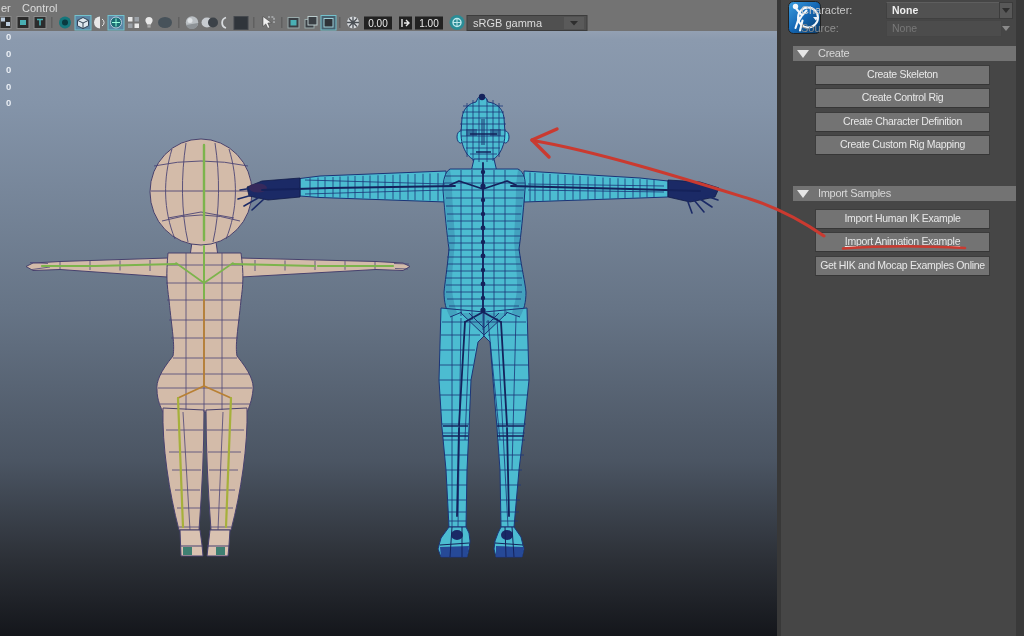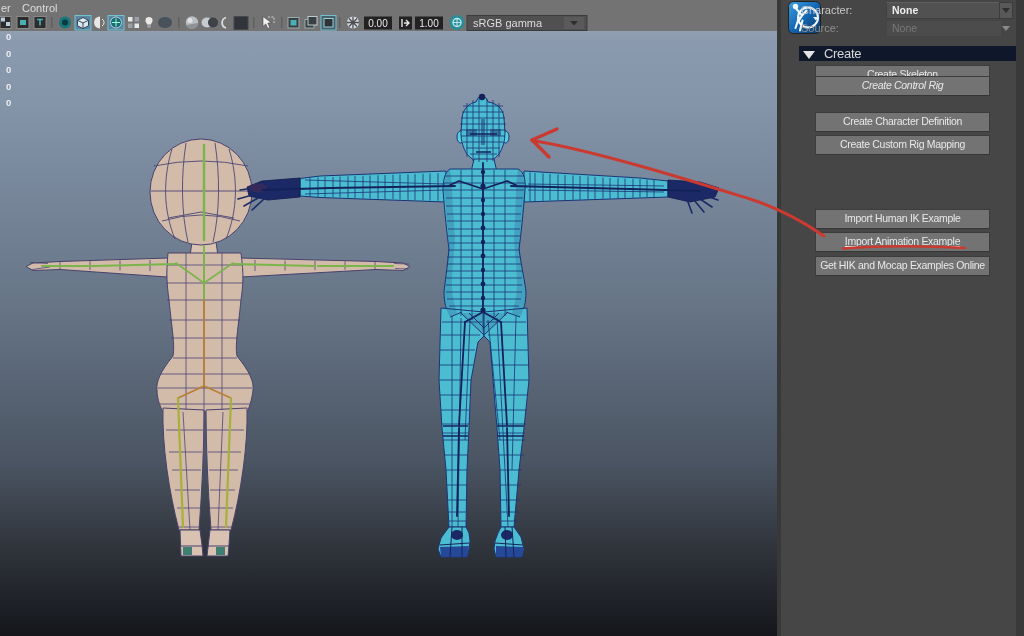--- a/index.html
+++ b/index.html
@@ -9,22 +9,22 @@
   .menutxt{position:absolute;top:2px;color:#dcdcdc;font-size:11px;}
   #viewport{position:absolute;left:0;top:31px;width:777px;height:605px;overflow:hidden;
     background:linear-gradient(to bottom,#93a0b2 0%,#8b9aae 1.5%,#8494a9 12%,#667486 46%,#4b5563 71%,#2d3138 87%,#14161b 100%);}
   #divider{position:absolute;left:777px;top:0;width:4px;height:636px;background:#383838;}
   #panel{position:absolute;left:781px;top:0;width:243px;height:636px;background:#464646;}
   #rstrip{position:absolute;left:1016px;top:0;width:8px;height:636px;background:#393939;}
   .zero{position:absolute;color:#e9eef4;font-size:9.5px;font-weight:bold;left:6px;}
   .plabel{position:absolute;font-size:11px;color:#c8c8c8;}
   .pfield{position:absolute;height:15px;background:#515151;border:1px solid #404040;border-top-color:#5e5e5e;
     font-size:10.5px;color:#eee;line-height:15px;padding-left:5px;}
-  .hdr{position:absolute;left:18px;width:224px;height:15px;background:#0f172a;color:#d8d8d8;
-    font-size:13px;line-height:15px;letter-spacing:-0.3px;}
+  .hdr{position:absolute;left:12px;width:224px;height:15px;background:#737373;color:#d8d8d8;
+    font-size:11px;line-height:15px;letter-spacing:-0.3px;}
   .hdr .tri{display:inline-block;margin:0 9px 0 4px;width:0;height:0;border-left:6.5px solid transparent;border-right:6.5px solid transparent;border-top:8px solid #e4e4e4;vertical-align:-1px;}
   .btn{position:absolute;left:34px;width:173px;height:18px;background:#737373;
     border:1px solid #3c3c3c;border-bottom-color:#363636;color:#e8e8e8;font-size:11px;
     text-align:center;line-height:17px;white-space:nowrap;font-size:10.5px;letter-spacing:-0.3px;}
 </style>
 </head>
 <body>
 <div id="topbar">
   <span class="menutxt" style="left:1px;">er</span>
   <span class="menutxt" style="left:22px;">Control</span>
@@ -298,24 +298,25 @@
   <div class="pfield" style="left:105px;top:2px;width:109px;font-weight:bold;">None</div>
   <div class="abs" style="left:218px;top:2px;width:12px;height:15px;background:#585858;border:1px solid #3c3c3c;">
      <div class="abs" style="left:2px;top:5px;width:0;height:0;border-left:4px solid transparent;border-right:4px solid transparent;border-top:5px solid #2e2e2e;"></div>
   </div>
   <div class="plabel" style="left:20px;top:22px;width:80px;color:#8f8f8f;">Source:</div>
   <div class="pfield" style="left:105px;top:20px;width:109px;background:#4c4c4c;border-color:#454545;color:#787878;">None</div>
   <div class="abs" style="left:221px;top:26px;width:0;height:0;border-left:4px solid transparent;border-right:4px solid transparent;border-top:5px solid #8a8a8a;"></div>
 
   <div class="hdr" style="top:46px;"><span class="tri"></span>Create</div>
   <div class="btn" style="top:65px;">Create Skeleton</div>
-  <div class="btn" style="top:76px;font-style:italic;">Create Control Rig</div>
+  <div class="btn" style="top:88px;">Create Control Rig</div>
   <div class="btn" style="top:112px;">Create Character Definition</div>
   <div class="btn" style="top:135px;">Create Custom Rig Mapping</div>
 
+  <div class="hdr" style="top:186px;"><span class="tri"></span>Import Samples</div>
   <div class="btn" style="top:209px;">Import Human IK Example</div>
   <div class="btn" style="top:232px;text-decoration:underline;">Import Animation Example</div>
   <div class="btn" style="top:256px;">Get HIK and Mocap Examples Online</div>
 </div>
 <div id="rstrip"></div>
 
 <svg id="overlay" class="abs" style="left:0;top:0;z-index:50;pointer-events:none;" width="1024" height="636" viewBox="0 0 1024 636">
   <g fill="none" stroke="#ca3a30" stroke-linecap="round">
     <path d="M533,140.5 C600,152 695,182 750,199 C778,208 802,221 824,236" stroke-width="3"></path>
     <path d="M532,140 L557,129" stroke-width="3.4"></path>

